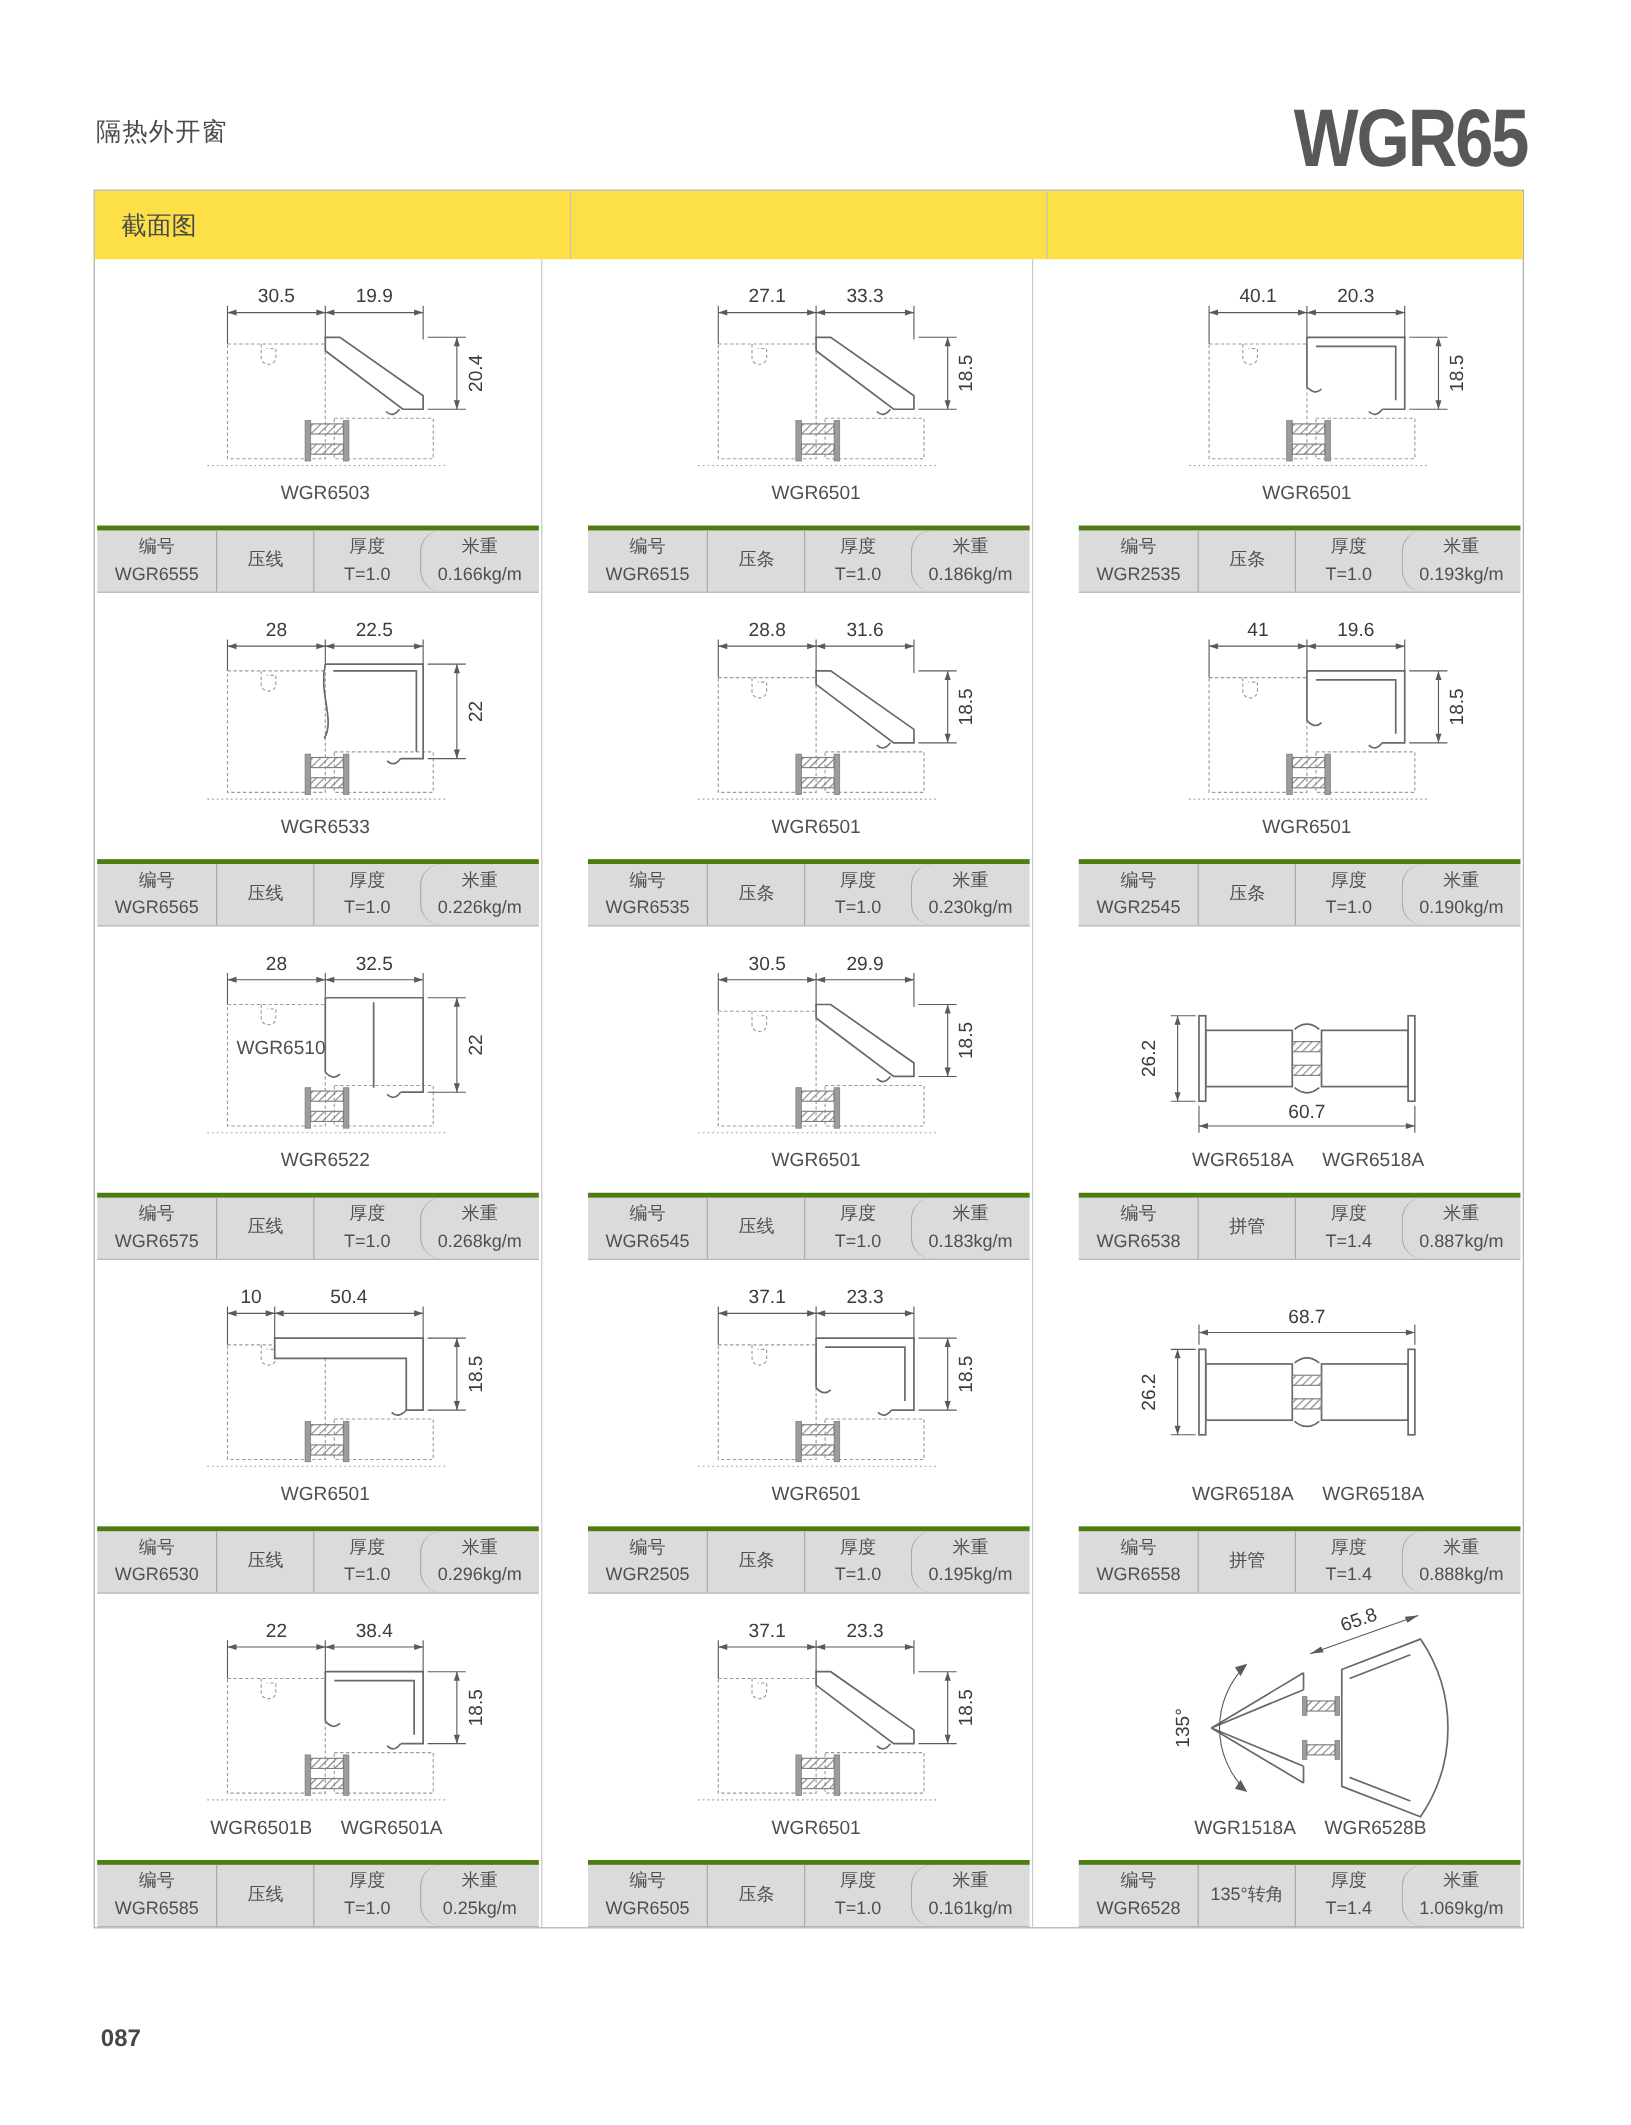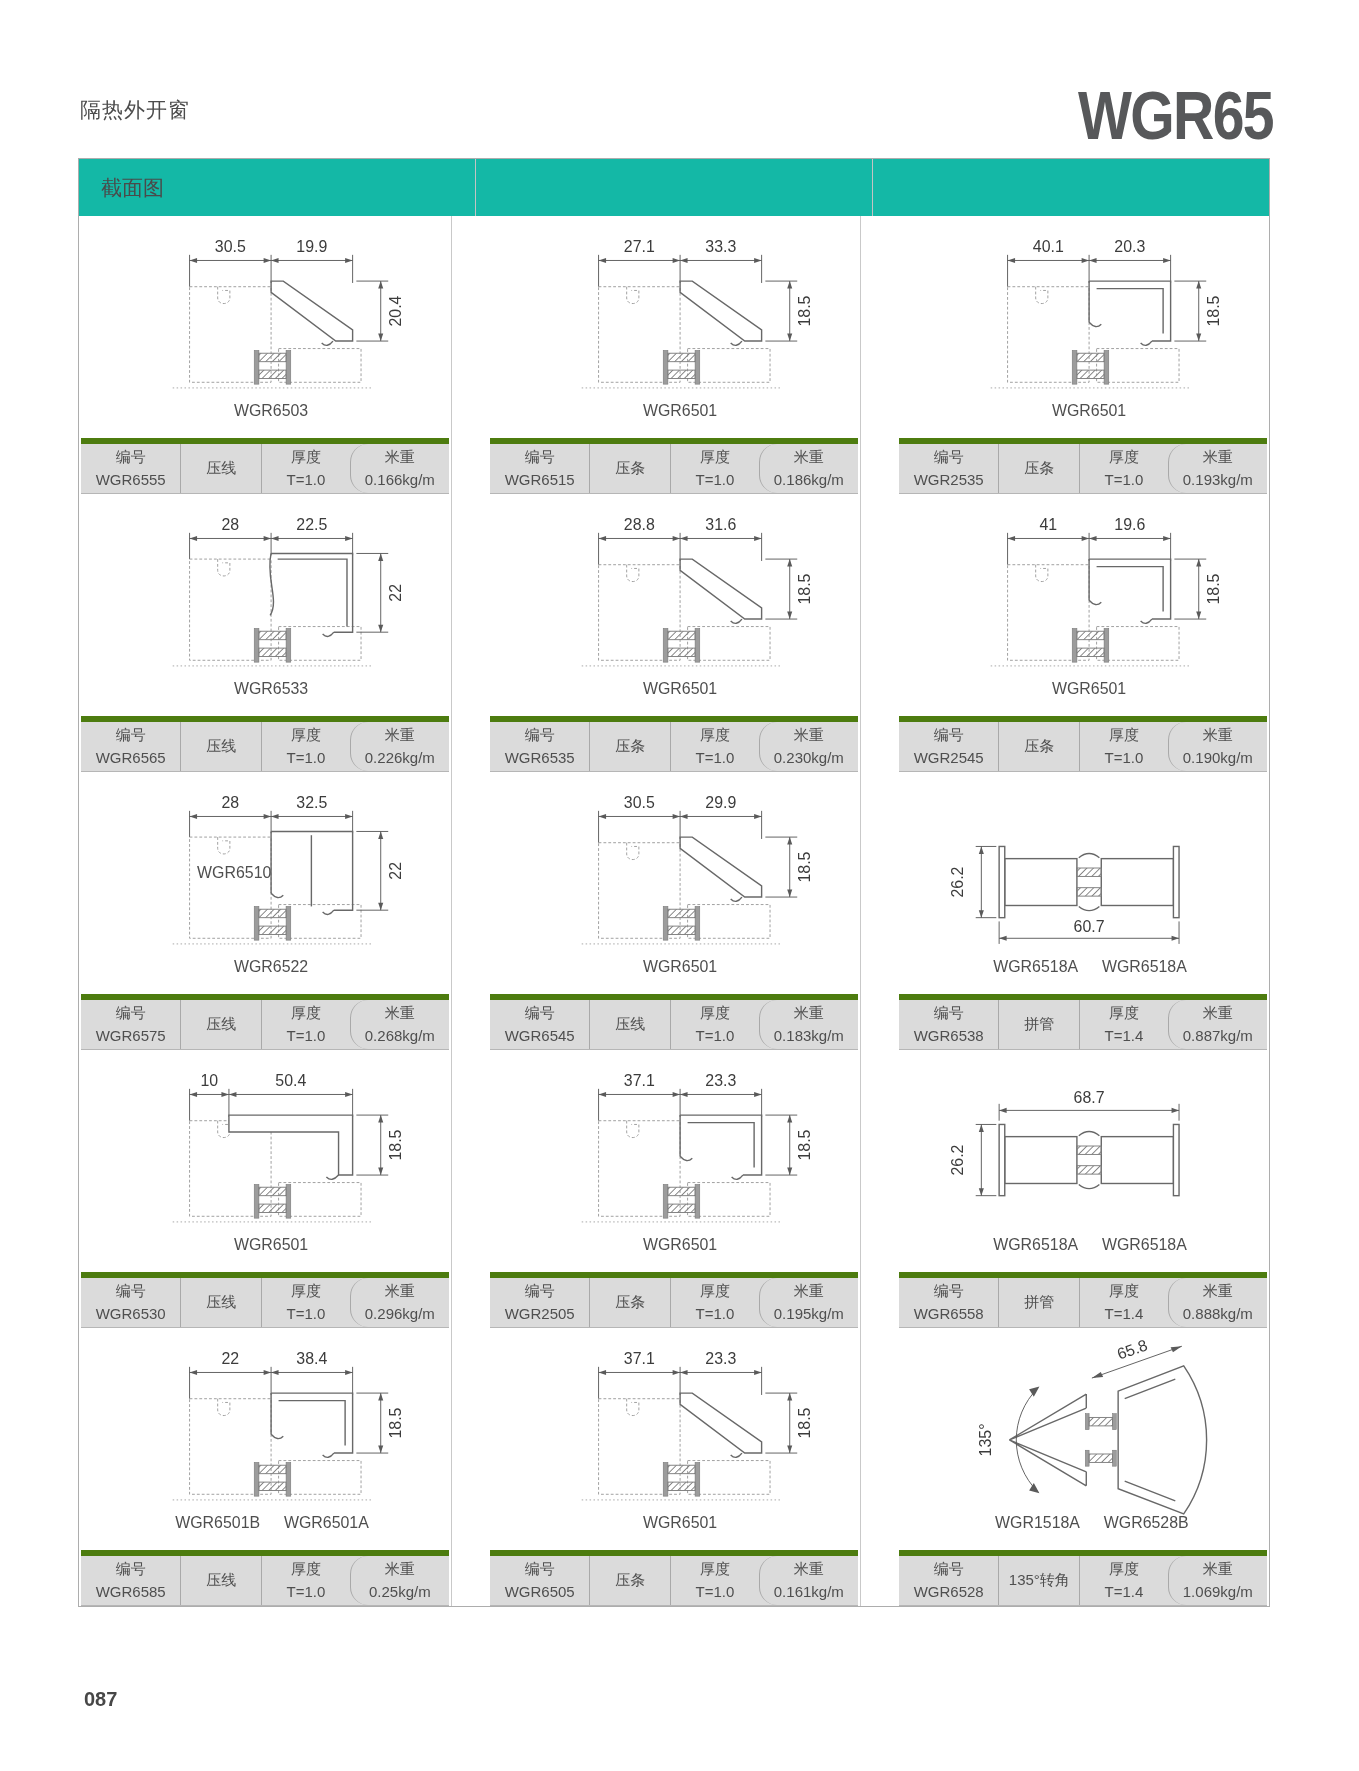--- a/index.html
+++ b/index.html
@@ -2,30 +2,30 @@
 <html><head>
 <meta charset="utf-8">
 <style>
   html,body{margin:0;padding:0;background:#fff;}
   .page{position:relative;width:1359px;height:1771px;background:#fff;overflow:hidden;
         font-family:"Liberation Sans",sans-serif;color:#4d4d4d;}
   .page-title{position:absolute;left:80px;top:84px;font-size:21px;font-weight:400;letter-spacing:1px;color:#4c4c4c;margin-top:12px;}
   .series-logo{position:absolute;right:86px;top:76px;font-size:68px;font-weight:700;color:#57585a;
                letter-spacing:-2px;transform:scaleX(.84);transform-origin:100% 50%;}
   .catalog-table{position:absolute;left:78px;top:158px;width:1192px;border:1px solid #adadad;box-sizing:border-box;}
-  .table-header{display:flex;height:57px;background:#14b8a6;}
+  .table-header{display:flex;height:57px;background:#fde047;}
   .th-cell{flex:1;display:flex;align-items:center;border-right:1px solid #c3c3c3;}
   .th-cell:last-child{border-right:none;}
   .th-label{padding-left:22px;font-size:21px;color:#4a4a4a;}
   .t-row{display:flex;gap:36px;}
   .t-cell{flex:1;border-right:1px solid #c9c9c9;box-sizing:border-box;}
   .t-cell:last-child{border-right:none;}
   .draw-area{height:222px;position:relative;}
   .draw-area svg{display:block;width:100%;height:222px;}
-  .spec{display:flex;height:56px;background:#dbdbdb;border-top:6px solid #4d7c0f;
+  .spec{display:flex;height:56px;background:#dbdbdb;border-top:4px solid #4d7c0f;
         border-bottom:1px solid #b6b6b6;box-sizing:border-box;margin:0 2px;}
   .sc{display:flex;flex-direction:column;justify-content:center;align-items:center;
       font-size:15px;line-height:1.5;color:#4f4f4f;box-sizing:border-box;}
   .sc + .sc{border-left:1px solid #a9a9a9;}
   .sc-code{width:27%;} .sc-type{width:22%;} .sc-th{width:24%;text-align:right;} .sc-wt{width:27%;border-radius:18px;}
   .page-num{position:absolute;left:84px;top:1688px;font-size:20px;font-weight:700;color:#474747;}
   
   .dl{stroke:#5a5a5a;stroke-width:1;fill:none;}
   .dt{font:17px "Liberation Sans",sans-serif;fill:#3c3c3c;}
   .lb{font:17px "Liberation Sans",sans-serif;fill:#4f4f4f;}

